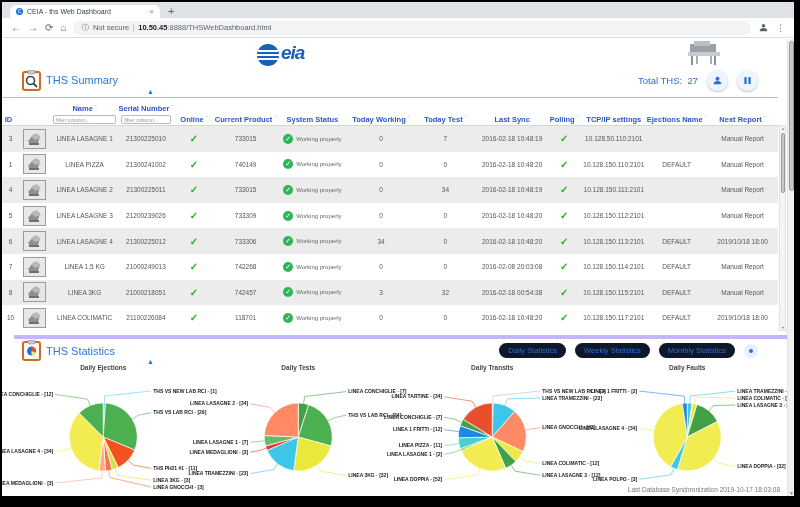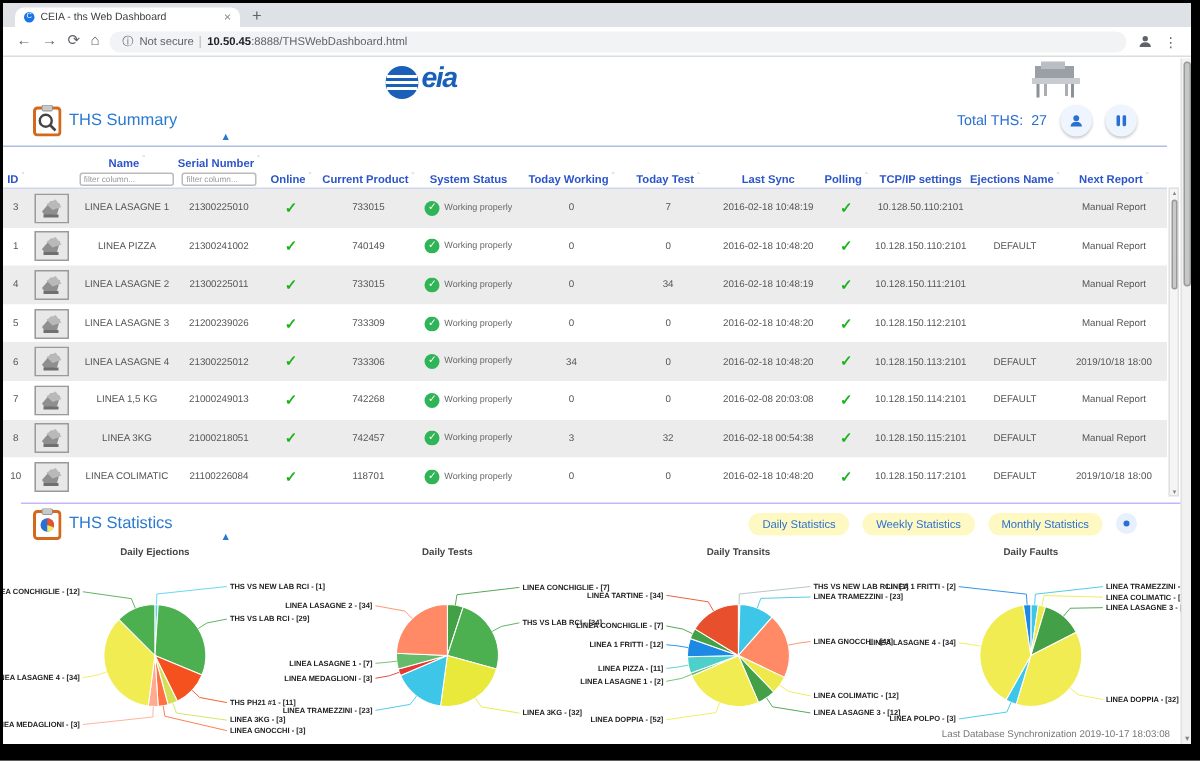--- a/index.html
+++ b/index.html
@@ -55,22 +55,22 @@
   .check { color:#1db31d; font-size:10px; font-weight:bold; }
   .thumb { width:23px; height:20px; border:1px solid #9a9a9a; background:#e8e8e8; margin:0 auto; display:flex; align-items:center; justify-content:center; }
   .statuscell { display:flex; align-items:center; justify-content:center; gap:3px; }
   .status-dot { width:10px; height:10px; border-radius:50%; background:#2fb457; color:#fff; font-size:7px; line-height:10px; text-align:center; flex:0 0 auto; }
   .status-text { font-size:6px; color:#666; }
   .table-scrollbar { position:absolute; right:8px; top:86px; width:7px; height:206px; background:#f5f5f5; border:1px solid #e0e0e0; }
   .table-scrollbar .thumb { position:absolute; top:7px; left:1px; width:4px; height:60px; background:#c9c9c9; border-radius:2px; }
   .table-scrollbar .sb-arrow { position:absolute; left:0; width:6px; text-align:center; font-size:4px; color:#888; }
 
   
-  .stats-head { position:absolute; left:0; right:0; top:296px; border-top:1px solid #c4b5fd; padding-top:3px; }
-  .pill { background:#fef9c3; color:#2a6fd2; font-size:7.5px; padding:3px 9px; border-radius:9px; white-space:nowrap; }
+  .stats-head { position:absolute; left:0; right:0; top:296px; border-top:4px solid #c4b5fd; padding-top:3px; }
+  .pill { background:#0f172a; color:#2a6fd2; font-size:7.5px; padding:3px 9px; border-radius:9px; white-space:nowrap; }
   .mini-round { width:14px; height:14px; border-radius:50%; background:#e7f0fd; display:flex; align-items:center; justify-content:center; }
   .mini-round i { width:4px; height:4px; border-radius:50%; background:#2a6fd2; }
   .charts { position:absolute; left:4px; right:10px; top:322px; height:136px; display:flex; }
   .chart { flex:1 1 0; position:relative; }
   .chart svg { overflow:visible; }
   .sync-footer { position:absolute; right:14px; bottom:3px; font-size:6.5px; color:#777; }
 </style>
 </head>
 <body>
 

